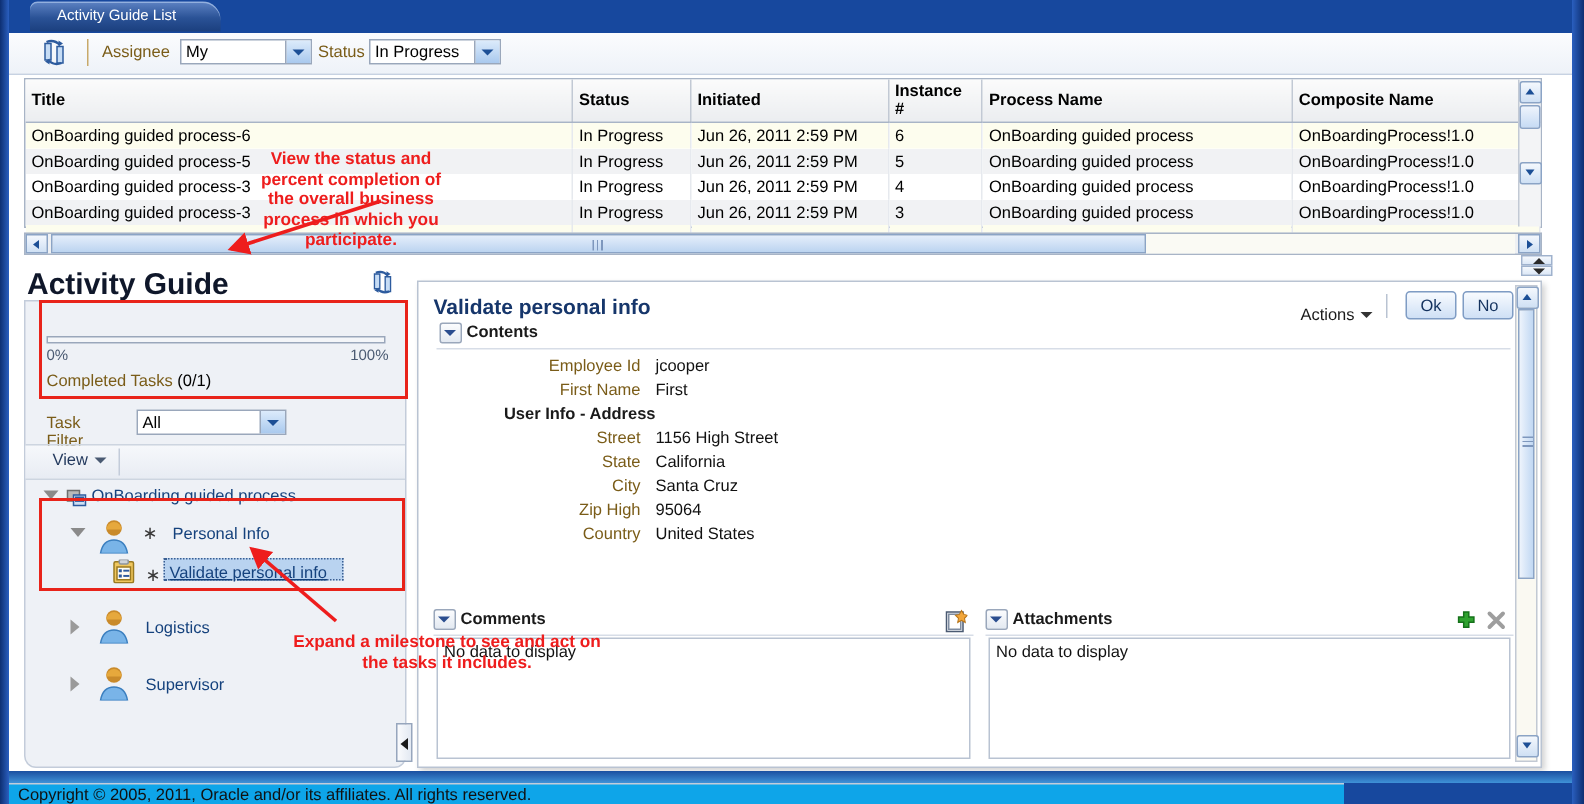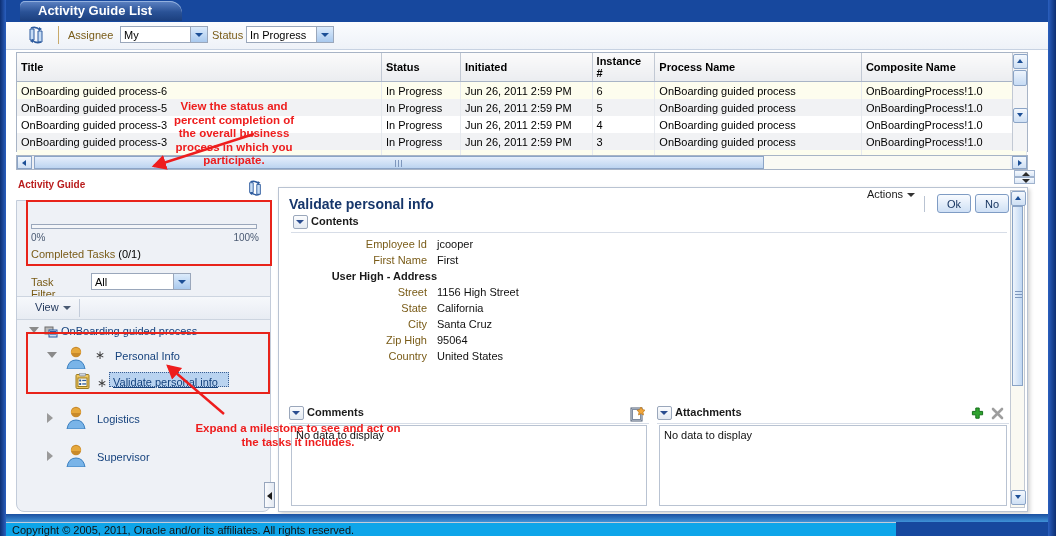--- a/index.html
+++ b/index.html
@@ -14,21 +14,21 @@
   .edge-l{position:absolute;left:0;top:0;width:6px;height:536px;
     background:linear-gradient(90deg,#0d2f72,#2a5fbf);}
   .edge-r{position:absolute;right:0;top:0;width:8px;height:536px;
     background:linear-gradient(90deg,#2a5fbf,#0d2f72);}
 
   
   .tabstrip{position:absolute;left:6px;top:0;width:1042px;height:22px;
     background:#17489e;}
   .tab{position:absolute;left:14px;top:1px;height:20px;padding:0 30px 0 18px;
     background:linear-gradient(180deg,#5e83c4,#2a5296 55%,#1b3f7e);
-    color:#fff;font-weight:bold;font-size:13px;line-height:20px;
+    color:#fff;font-weight:normal;font-size:10px;line-height:20px;
     border-radius:5px 12px 0 0;white-space:nowrap;
     box-shadow:inset 0 1px 0 #93b0de;text-align:right;}
   .tab::after{content:"";position:absolute;right:-12px;top:0;width:24px;height:20px;
     background:linear-gradient(180deg,#5e83c4,#2a5296 55%,#1b3f7e);
     transform:skewX(28deg);border-radius:0 6px 0 0;z-index:-1;}
 
   
   .body{position:absolute;left:6px;top:22px;width:1042px;height:492px;
     background:#ffffff;}
 
@@ -99,22 +99,22 @@
   
   .splitctl{position:absolute;right:12px;top:148px;width:22px;height:16px;}
   .splitctl div{width:21px;height:7px;background:linear-gradient(180deg,#f6f9fd,#dce8f7);
     border:1px solid #9fb2cd;box-sizing:border-box;position:relative;}
   .splitctl div i{position:absolute;left:7px;top:1px;width:0;height:0;
     border-left:4px solid transparent;border-right:4px solid transparent;}
   .splitctl .su i{border-bottom:4px solid #2a2a2a;}
   .splitctl .sd i{border-top:4px solid #2a2a2a;}
 
   
-  .agtitle{position:absolute;left:12px;top:157px;font-size:10px;font-weight:bold;
-    color:#b91c1c;}
+  .agtitle{position:absolute;left:12px;top:157px;font-size:20px;font-weight:bold;
+    color:#0f172a;}
   .agrefresh{position:absolute;left:240px;top:158px;width:18px;height:17px;}
 
   .agpanel{position:absolute;left:10px;top:178px;width:255px;height:312px;
     background:#eef1f6;border:1px solid #c3ccda;box-sizing:border-box;
     border-radius:0 0 8px 8px;}
 
   .compbox{position:absolute;left:14px;top:6px;width:228px;height:62px;}
   .complbl{font-size:11px;color:#2b2b2b;}
   .progtrack{position:absolute;left:0;top:17px;width:226px;height:5px;
     background:#f4f6f9;border:1px solid #9aa7bb;box-sizing:border-box;}
@@ -168,21 +168,21 @@
   .collapse i{position:absolute;left:2px;top:9px;width:0;height:0;
     border-top:4px solid transparent;border-bottom:4px solid transparent;
     border-right:5px solid #1a1a1a;}
 
   
   .detail{position:absolute;left:272px;top:165px;width:750px;height:325px;
     background:#fff;border:1px solid #b9c3d2;box-sizing:border-box;
     box-shadow:2px 2px 4px rgba(0,0,0,.18);}
   .dtitle{position:absolute;left:10px;top:8px;font-size:14px;font-weight:bold;
     color:#16366b;}
-  .dactions{position:absolute;right:112px;top:0;font-size:11px;color:#1a1a1a;}
+  .dactions{position:absolute;right:112px;top:16px;font-size:11px;color:#1a1a1a;}
   .dactions i{display:inline-block;margin-left:4px;width:0;height:0;
     border-left:4px solid transparent;border-right:4px solid transparent;
     border-top:4px solid #333;vertical-align:middle;}
   .dsep{position:absolute;right:102px;top:8px;width:1px;height:16px;background:#b9c3d2;}
   .dbtn{position:absolute;top:6px;height:19px;min-width:32px;padding:0 9px;
     background:linear-gradient(180deg,#f8fbff,#cfe0f5);
     border:1px solid #7f9cc4;border-radius:3px;font-size:11px;line-height:18px;
     text-align:center;color:#14325e;box-sizing:border-box;}
 
   .sechdr{position:absolute;height:16px;font-size:11px;font-weight:bold;color:#1a1a1a;}
@@ -520,21 +520,21 @@
       <div class="frm" style="top:48px">
         <div class="frow">
           <span class="fl">Employee Id</span>
           <span class="fv">jcooper</span>
         </div>
         <div class="frow">
           <span class="fl">First Name</span>
           <span class="fv">First</span>
         </div>
         <div class="frow">
-          <span class="fgroup">User High - Address</span>
+          <span class="fgroup">User Info - Address</span>
         </div>
         <div class="frow">
           <span class="fl">Street</span>
           <span class="fv">1156 High Street</span>
         </div>
         <div class="frow">
           <span class="fl">State</span>
           <span class="fv">California</span>
         </div>
         <div class="frow">

